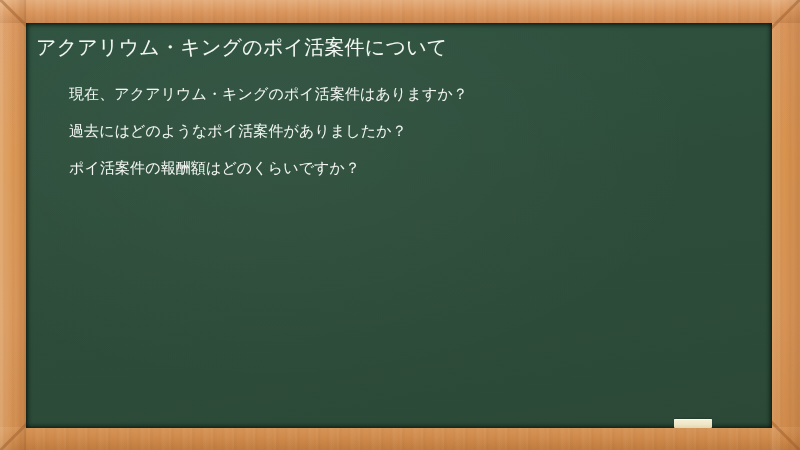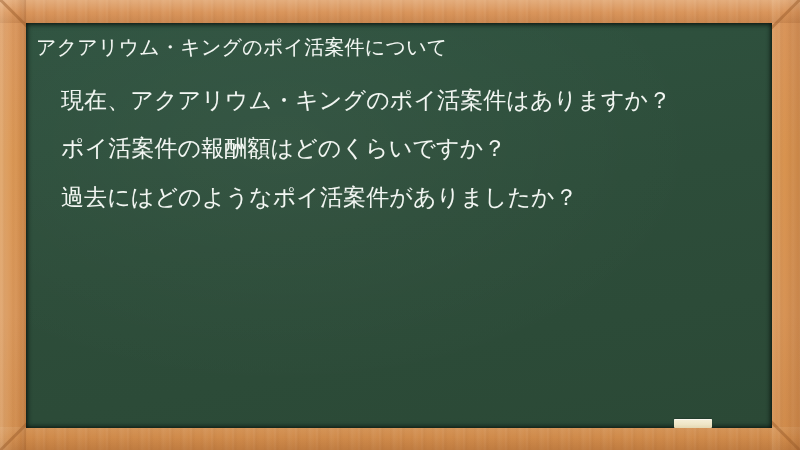--- a/index.html
+++ b/index.html
@@ -99,24 +99,24 @@
     text-shadow: 0 0 1px rgba(255,255,255,0.18);
   }
 
   #question-list {
     list-style: none;
     margin: 22px 0 0 0;
     padding: 0 0 0 17px;
   }
   #question-list li {
     color: #f2f6f2;
-    font-size: 23px;
+    font-size: 15px;
     line-height: 1.42;
     letter-spacing: 0.1px;
-    margin: 0 0 16px 8px;
+    margin: 0 0 16px 16px;
     white-space: pre-wrap;
     text-shadow: 0 0 1px rgba(255,255,255,0.14);
   }
   #question-list li:last-child { margin-bottom: 0; }
 
   
   #chalk-stick {
     position: absolute;
     left: 648px;
     bottom: 0px;
@@ -143,22 +143,22 @@
   <div class="miter br"></div>
 
   <div id="chalkboard-surface">
 
     <div id="board-content">
 
       <h1 id="board-title">アクアリウム・キングのポイ活案件について</h1>
 
       <ul id="question-list">
         <li>現在、アクアリウム・キングのポイ活案件はありますか？</li>
+        <li>過去にはどのようなポイ活案件がありましたか？</li>
         <li>ポイ活案件の報酬額はどのくらいですか？</li>
-        <li>過去にはどのようなポイ活案件がありましたか？</li>
       </ul>
 
     </div>
 
     <div id="chalk-stick"></div>
 
   </div>
 </div>
 
 </body></html>

